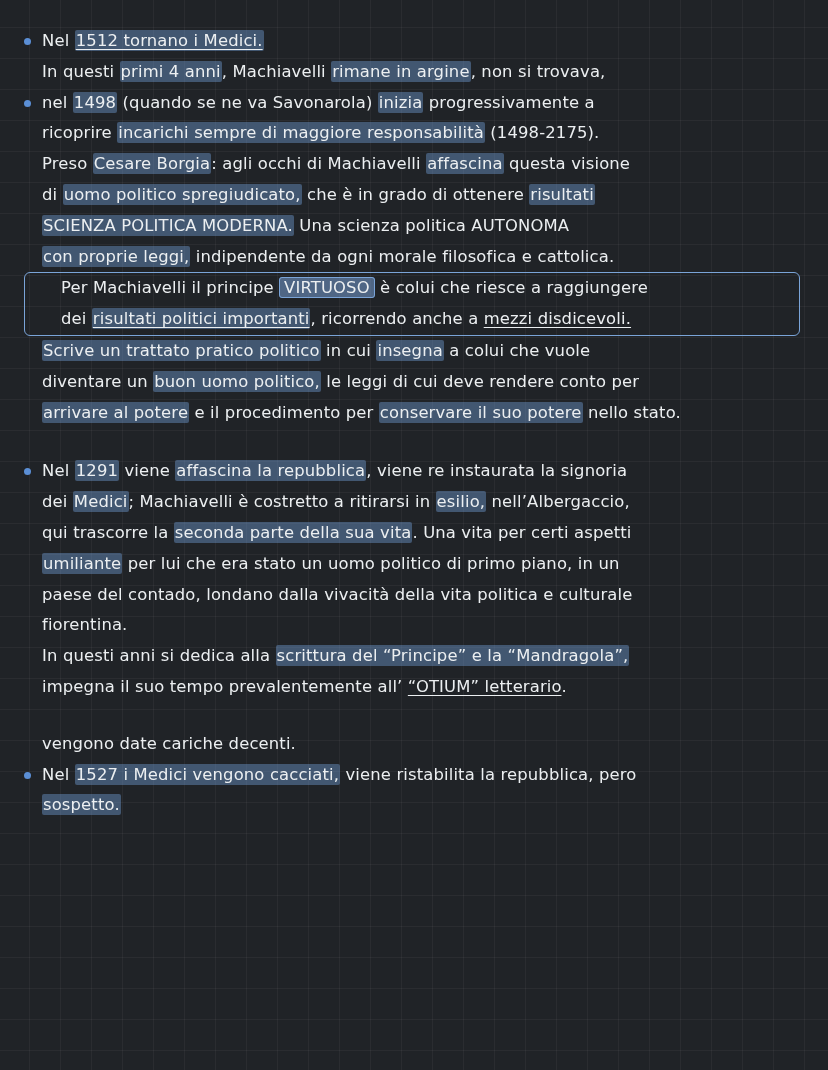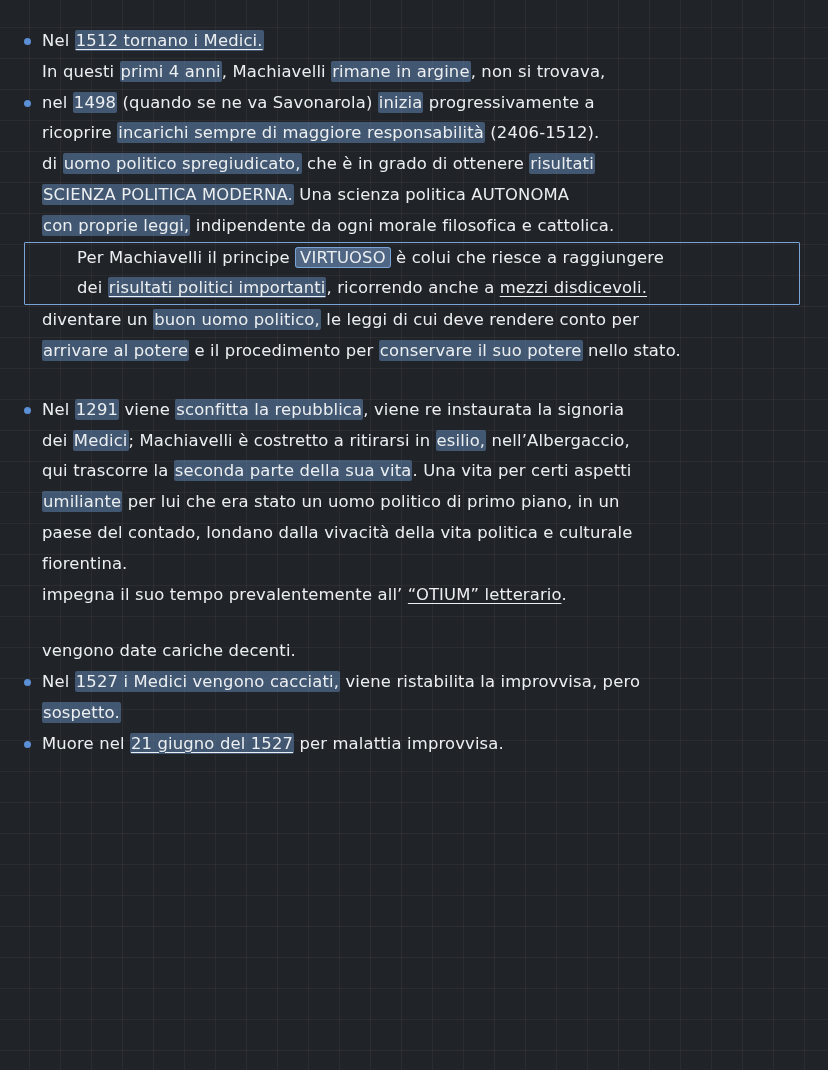--- a/index.html
+++ b/index.html
@@ -72,58 +72,60 @@
   .ul { text-decoration: underline; text-underline-offset: 3px; text-decoration-thickness: 1px; }
   .boxed {
     border: 1px solid #7aa4d8;
     border-radius: 3px;
     padding: 0 4px;
   }
   
   .framed {
     position: relative;
     border: 1px solid #7aa4d8;
-    border-radius: 1px;
-    padding-left: 34px;
+    border-radius: 6px;
+    padding-left: 18px;
   }
   .sp { display: inline; }
 </style>
 </head>
 <body>
 
 <div class="page">
   <div class="note" id="note-root">
       <div class="block">
         <div class="line bullet"><span class="sp">Nel </span><span class="hl ul">1512 tornano i Medici.</span></div>
         <div class="line"><span class="sp">In questi </span><span class="hl">primi 4 anni</span><span class="sp">, Machiavelli </span><span class="hl">rimane in argine</span><span class="sp">, non si trovava,</span></div>
         <div class="line bullet"><span class="sp">nel </span><span class="hl">1498</span><span class="sp"> (quando se ne va Savonarola) </span><span class="hl">inizia</span><span class="sp"> progressivamente a</span></div>
-        <div class="line"><span class="sp">ricoprire </span><span class="hl">incarichi sempre di maggiore responsabilità</span><span class="sp"> (2406-1512).</span></div>
+        <div class="line"><span class="sp">ricoprire </span><span class="hl">incarichi sempre di maggiore responsabilità</span><span class="sp"> (1498-2175).</span></div>
+        <div class="line"><span class="sp">Preso </span><span class="hl">Cesare Borgia</span><span class="sp">: agli occhi di Machiavelli </span><span class="hl">affascina</span><span class="sp"> questa visione</span></div>
         <div class="line"><span class="sp">di </span><span class="hl">uomo politico spregiudicato,</span><span class="sp"> che è in grado di ottenere </span><span class="hl">risultati</span></div>
         <div class="line"><span class="hl">SCIENZA POLITICA MODERNA.</span><span class="sp"> Una scienza politica AUTONOMA</span></div>
         <div class="line"><span class="hl">con proprie leggi,</span><span class="sp"> indipendente da ogni morale filosofica e cattolica.</span></div>
       </div>
       <div class="block framed">
         <div class="line"><span class="sp">Per Machiavelli il principe </span><span class="hl-strong boxed">VIRTUOSO</span><span class="sp"> è colui che riesce a raggiungere</span></div>
         <div class="line"><span class="sp">dei </span><span class="hl ul">risultati politici importanti</span><span class="sp">, ricorrendo anche a </span><span class="ul">mezzi disdicevoli.</span></div>
       </div>
       <div class="block">
+        <div class="line"><span class="hl">Scrive un trattato pratico politico</span><span class="sp"> in cui </span><span class="hl">insegna</span><span class="sp"> a colui che vuole</span></div>
         <div class="line"><span class="sp">diventare un </span><span class="hl">buon uomo politico,</span><span class="sp"> le leggi di cui deve rendere conto per</span></div>
         <div class="line"><span class="hl">arrivare al potere</span><span class="sp"> e il procedimento per </span><span class="hl">conservare il suo potere</span><span class="sp"> nello stato.</span></div>
       </div>
       <div class="gap-lg"></div>
       <div class="block">
-        <div class="line bullet"><span class="sp">Nel </span><span class="hl">1291</span><span class="sp"> viene </span><span class="hl">sconfitta la repubblica</span><span class="sp">, viene re instaurata la signoria</span></div>
+        <div class="line bullet"><span class="sp">Nel </span><span class="hl">1291</span><span class="sp"> viene </span><span class="hl">affascina la repubblica</span><span class="sp">, viene re instaurata la signoria</span></div>
         <div class="line"><span class="sp">dei </span><span class="hl">Medici</span><span class="sp">; Machiavelli è costretto a ritirarsi in </span><span class="hl">esilio,</span><span class="sp"> nell’Albergaccio,</span></div>
         <div class="line"><span class="sp">qui trascorre la </span><span class="hl">seconda parte della sua vita</span><span class="sp">. Una vita per certi aspetti</span></div>
         <div class="line"><span class="hl">umiliante</span><span class="sp"> per lui che era stato un uomo politico di primo piano, in un</span></div>
         <div class="line"><span class="sp">paese del contado, londano dalla vivacità della vita politica e culturale</span></div>
         <div class="line"><span class="sp">fiorentina.</span></div>
+        <div class="line"><span class="sp">In questi anni si dedica alla </span><span class="hl">scrittura del “Principe” e la “Mandragola”,</span></div>
         <div class="line"><span class="sp">impegna il suo tempo prevalentemente all’ </span><span class="ul">“OTIUM” letterario</span><span class="sp">.</span></div>
       </div>
       <div class="gap-md"></div>
       <div class="block">
         <div class="line"><span class="sp">vengono date cariche decenti.</span></div>
-        <div class="line bullet"><span class="sp">Nel </span><span class="hl">1527 i Medici vengono cacciati,</span><span class="sp"> viene ristabilita la improvvisa, pero</span></div>
+        <div class="line bullet"><span class="sp">Nel </span><span class="hl">1527 i Medici vengono cacciati,</span><span class="sp"> viene ristabilita la repubblica, pero</span></div>
         <div class="line"><span class="hl">sospetto.</span></div>
-        <div class="line bullet"><span class="sp">Muore nel </span><span class="hl ul">21 giugno del 1527</span><span class="sp"> per malattia improvvisa.</span></div>
       </div>
     </div>
 </div>
 
 </body></html>

